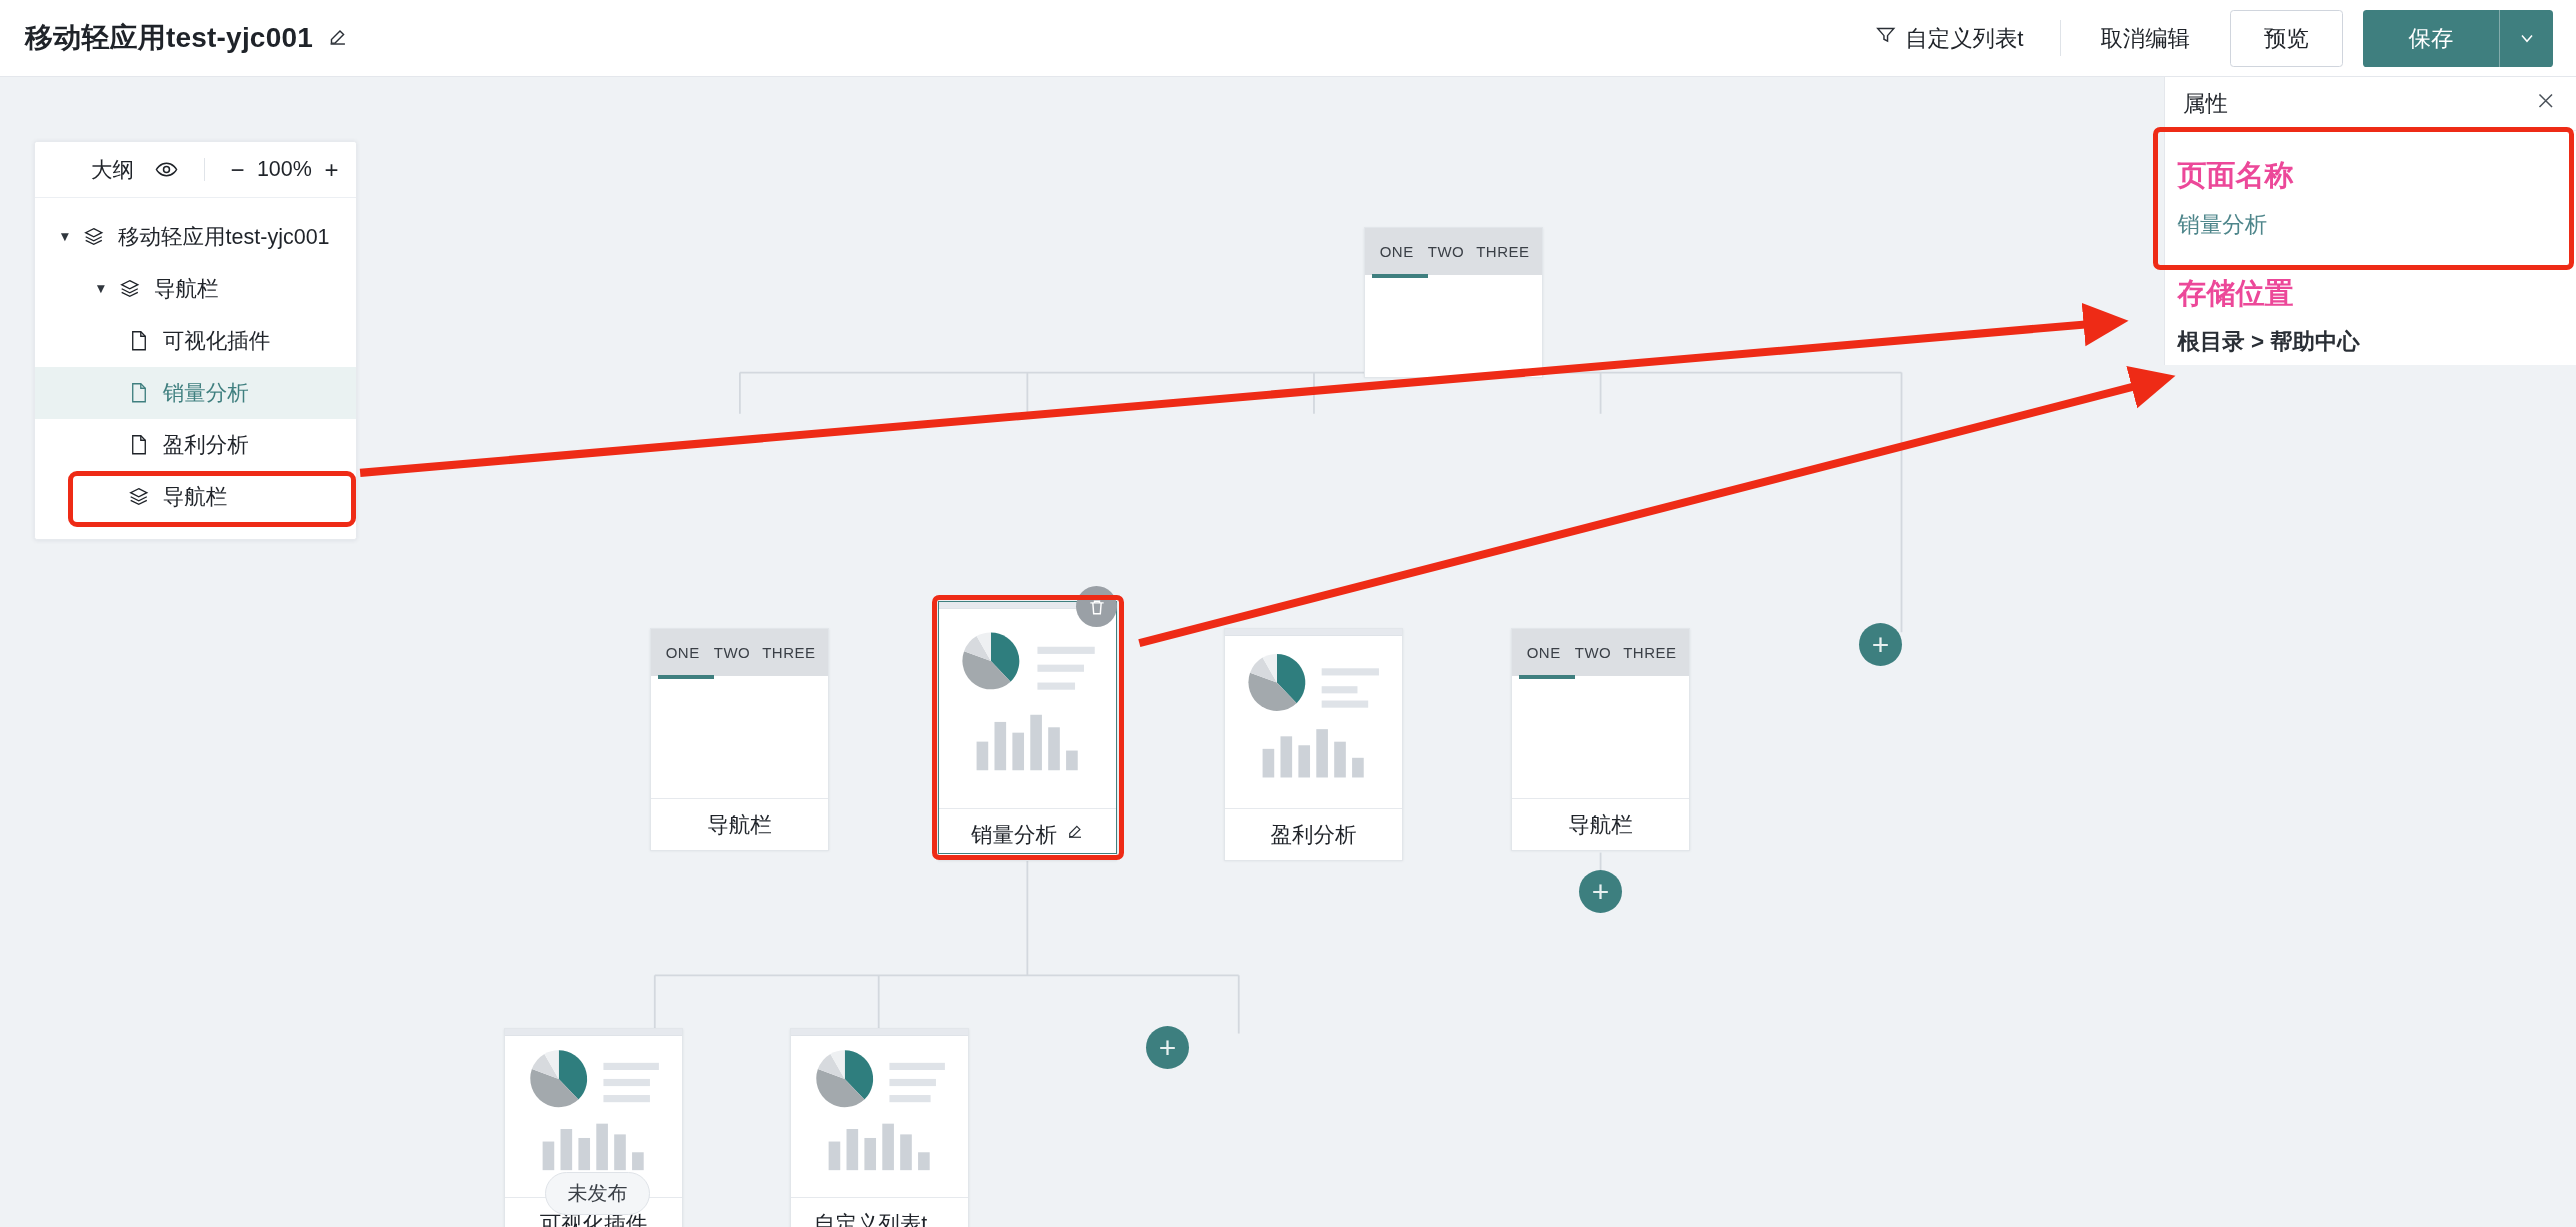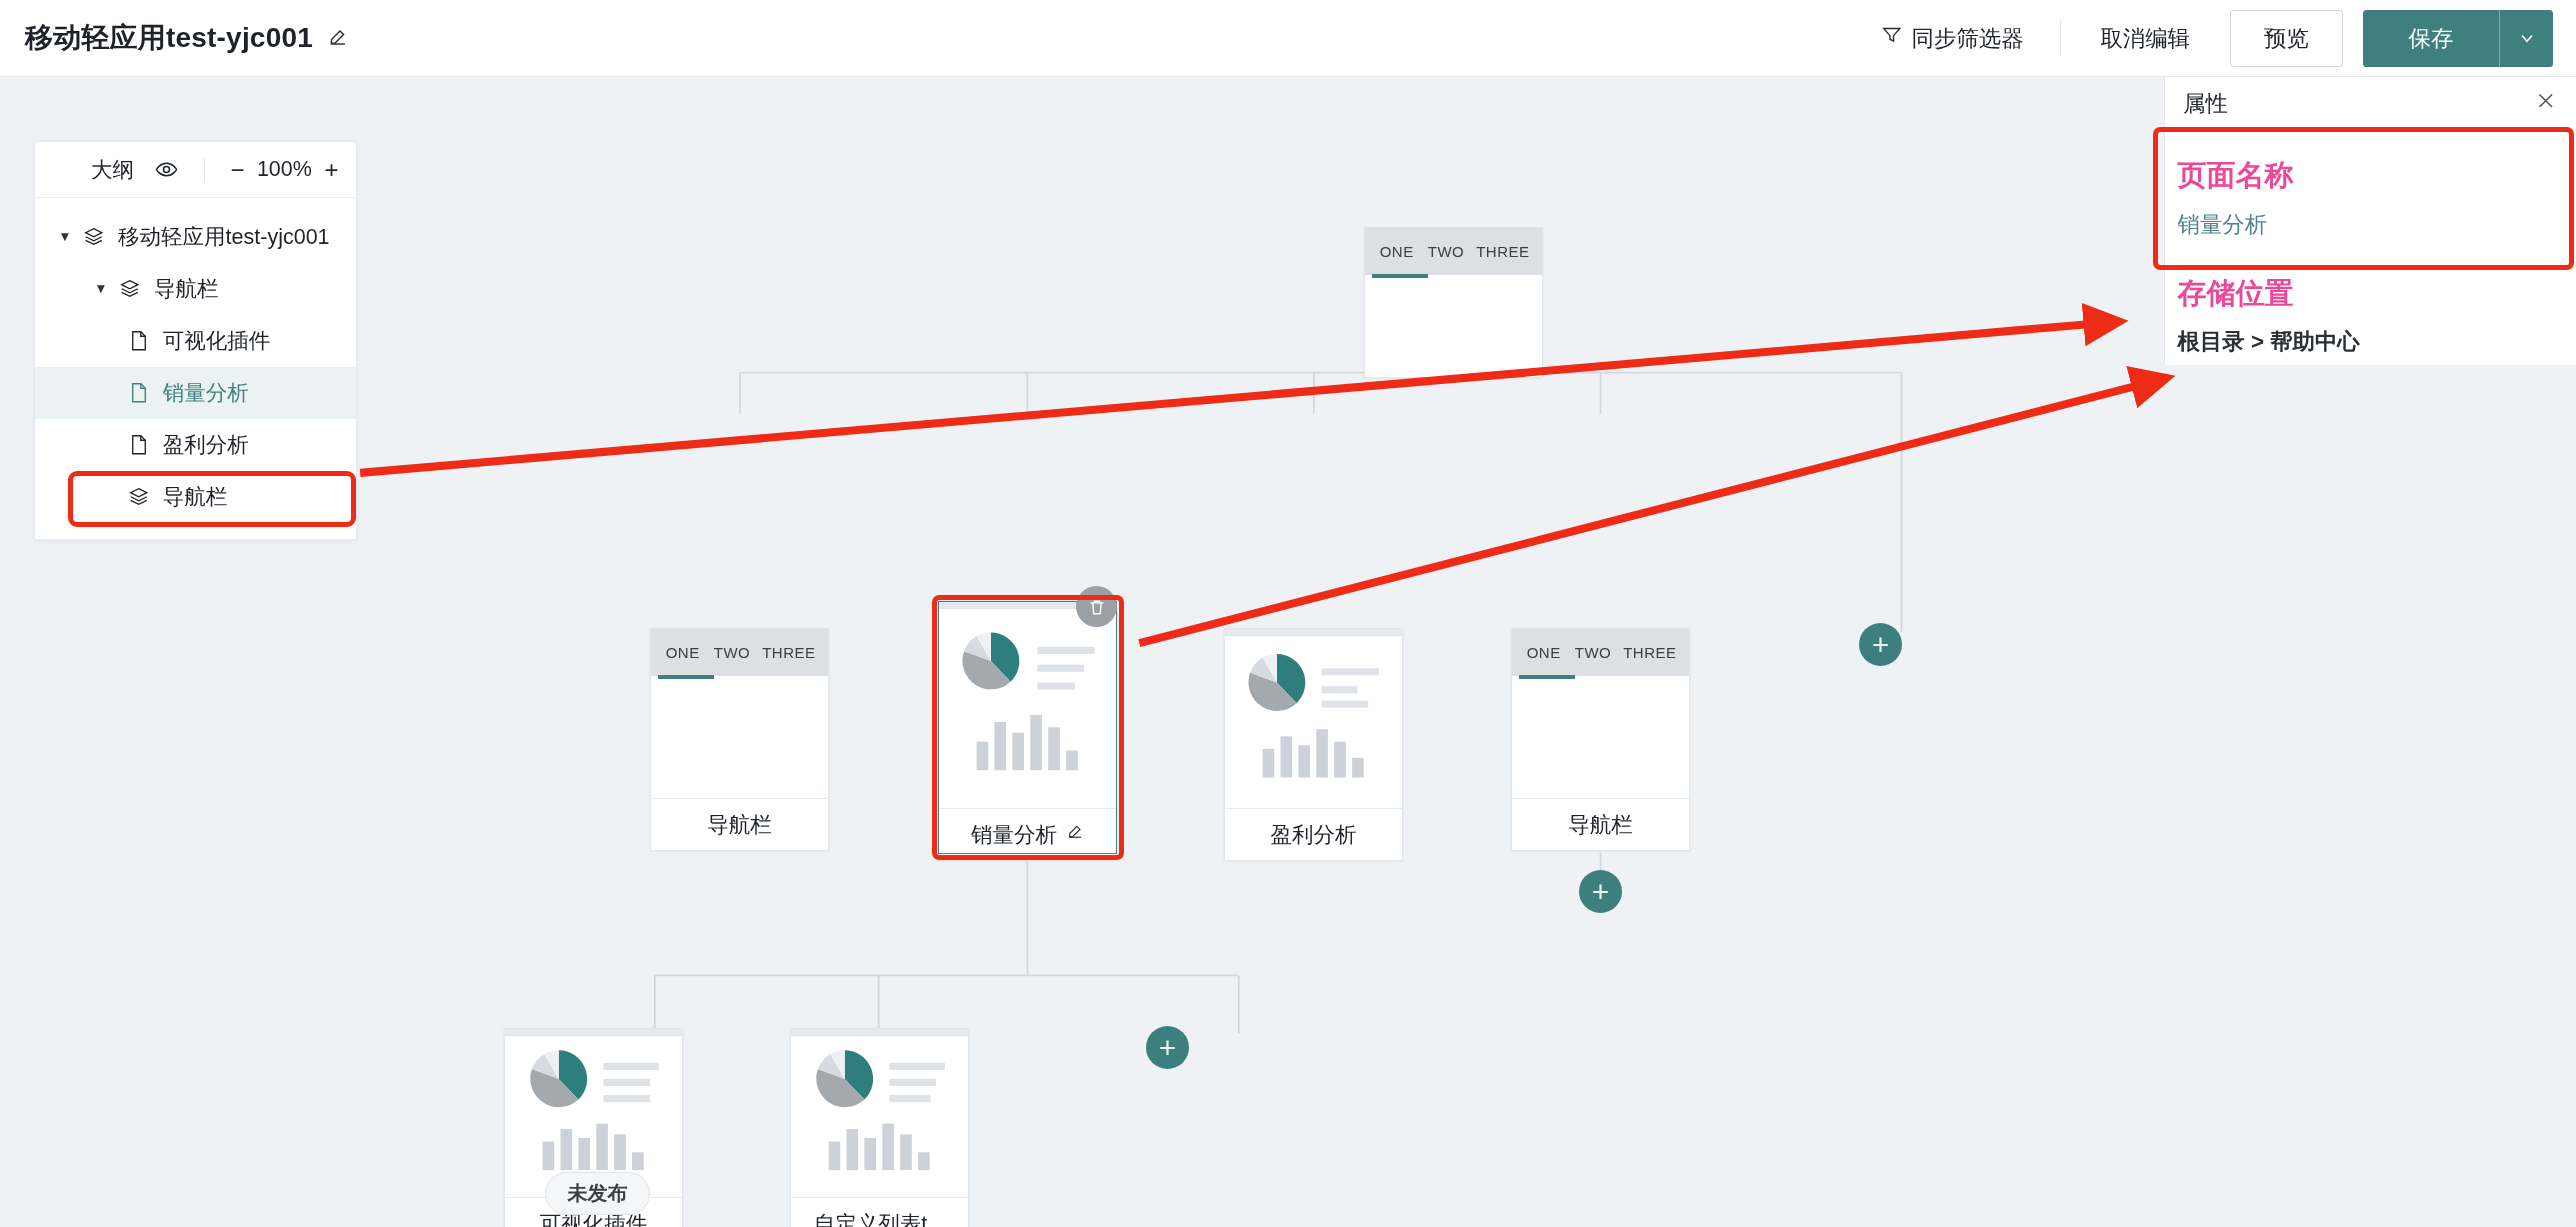--- a/index.html
+++ b/index.html
@@ -188,21 +188,21 @@
     position: absolute; width: 43px; height: 43px; border-radius: 50%;
     background: #3d7f7f; color: #e8f0f0;
     display: flex; align-items: center; justify-content: center;
     font-size: 30px; line-height: 1; z-index: 15; cursor: pointer;
   }
 
   
   .badge {
     position: absolute; left: 545px; top: 1095px;
     padding: 7.2px 21.5px; border: 0.9px solid #dfe3e8; border-radius: 21.5px;
-    background: #f4f6f8; font-size: 20px; color: #3a3f46; z-index: 12; font-weight: bold;
+    background: #f4f6f8; font-size: 20px; color: #3a3f46; z-index: 12;
   }
 
   
   .hl-node {
     position: absolute; left: 932px; top: 518px;
     width: 192px; height: 265px;
     border: 5.4px solid #ee2b16; border-radius: 7.2px;
     z-index: 41; pointer-events: none;
   }
   .sel-node-border {
@@ -226,21 +226,21 @@
     </svg>
   </span>
 
   <div class="topbar-right">
     <div class="sync-btn">
       <span>
         <svg width="21.5" height="21.5" viewBox="0 0 24 24" fill="none" stroke="#2a2f36" stroke-width="1.6">
           <path d="M3 5h18l-7 8v6l-4-2v-4z"></path>
         </svg>
       </span>
-      <span>同步筛选器</span>
+      <span>自定义列表t</span>
     </div>
     <div class="vsep"></div>
     <div class="cancel-btn">取消编辑</div>
     <div class="preview-btn">预览</div>
     <div class="save-group">
       <div class="save-btn">保存</div>
       <div class="save-caret">
         <svg width="20" height="20" viewBox="0 0 24 24" fill="none" stroke="#ffffff" stroke-width="1.8">
           <path d="M6 9l6 7 6-7"></path>
         </svg>

